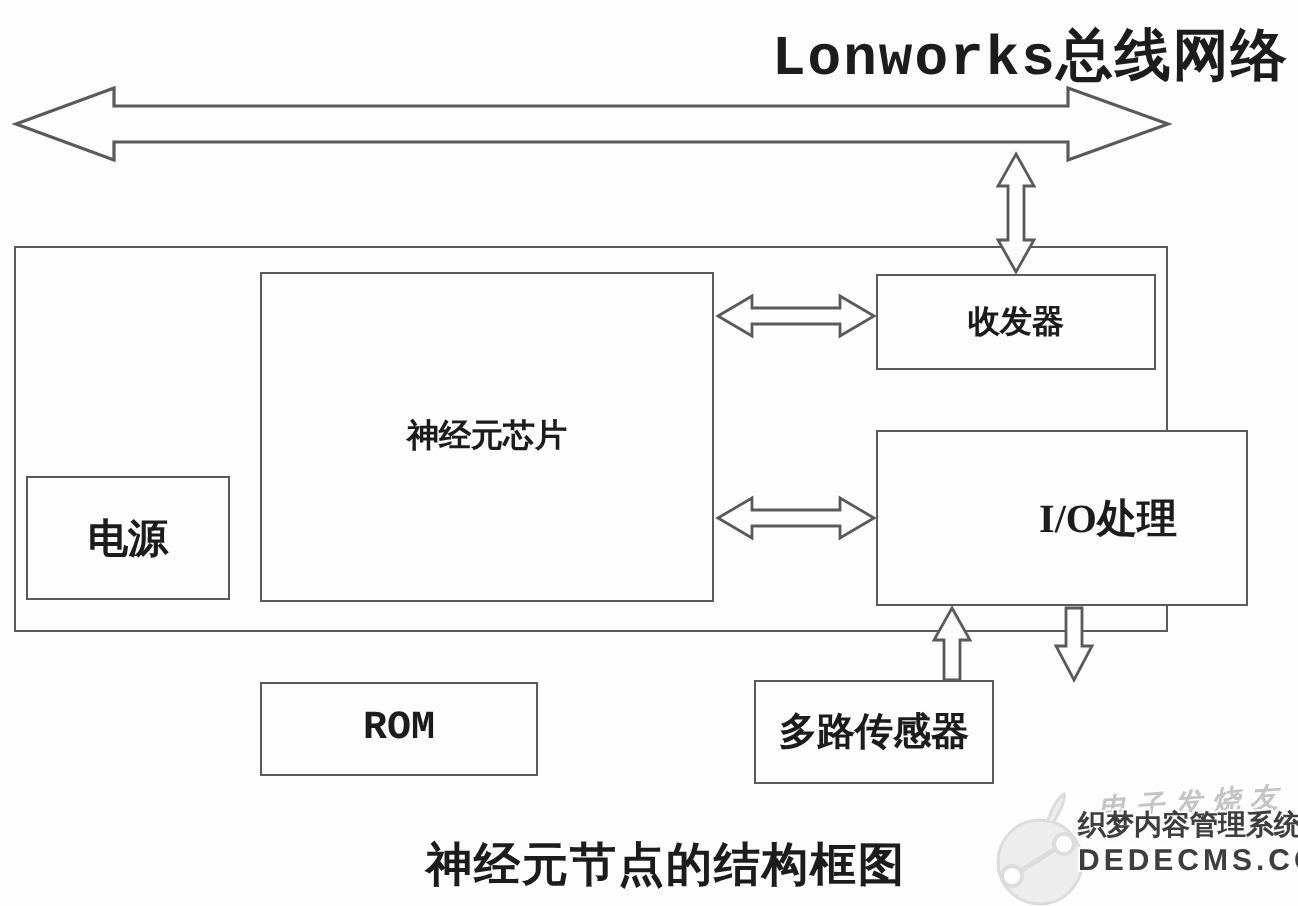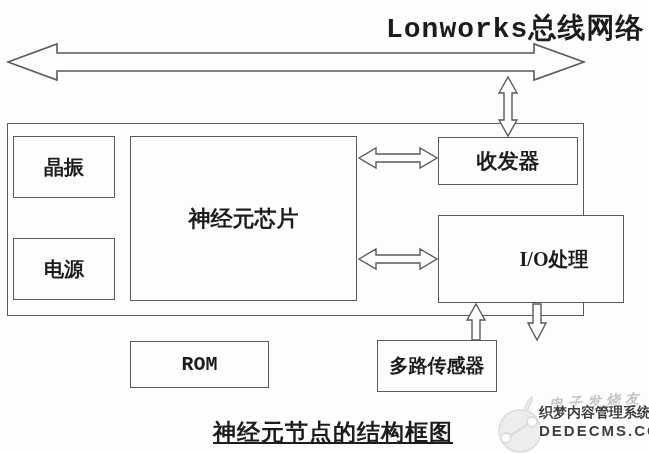--- a/index.html
+++ b/index.html
@@ -52,37 +52,36 @@
     background: #fdfdfd;
     display: flex;
     align-items: center;
     justify-content: center;
     font-weight: bold;
     z-index: 2;
     white-space: nowrap;
   }
   .box-crystal   { left: 13px;  top: 136px; width: 100px; height: 60px; font-size: 20px; }
   .box-power     { left: 13px;  top: 238px; width: 100px; height: 60px; font-size: 20px; }
-  .box-chip      { left: 130px; top: 136px; width: 225px; height: 163px; font-size: 22px; }
-  .box-transceiver { left: 438px; top: 137px; width: 138px; height: 46px; font-size: 21px; }
+  .box-chip      { left: 130px; top: 136px; width: 225px; height: 163px; font-size: 16px; }
+  .box-transceiver { left: 438px; top: 137px; width: 138px; height: 46px; font-size: 16px; }
   .box-io        { left: 438px; top: 215px; width: 138px; height: 86px; font-size: 20px; padding-left: 46px; }
   .box-rom       { left: 130px; top: 341px; width: 137px; height: 45px; font-size: 20px;
                    font-family: "Liberation Mono", "DejaVu Sans Mono", monospace; }
   .box-sensors   { left: 377px; top: 340px; width: 118px; height: 50px; font-size: 19px; text-align: center; }
   .box-actuators { left: 519px; top: 340px; width: 118px; height: 50px; font-size: 19px; }
   .caption {
     position: absolute;
     left: 213px;
     top: 417px;
     font-size: 23px;
     font-weight: bold;
     letter-spacing: 1px;
     white-space: nowrap;
     z-index: 2;
-    text-decoration: underline;
   }
   .watermark {
     position: absolute;
     left: 483px;
     top: 390px;
     width: 166px;
     height: 63px;
     z-index: 6;
   }
   .wm-logo {
@@ -127,21 +126,20 @@
 </style>
 </head>
 <body>
 
 <div class="canvas">
 
   <div class="title">Lonworks总线网络</div>
 
   <div class="outer-box"></div>
 
-  <div class="box box-crystal">晶振</div>
   <div class="box box-power">电源</div>
   <div class="box box-chip">神经元芯片</div>
   <div class="box box-transceiver">收发器</div>
   <div class="box box-io">I/O处理</div>
 
   <div class="box box-rom">ROM</div>
   <div class="box box-sensors">多路传感器</div>
 
   <svg class="overlay" viewBox="0 0 649 453" xmlns="http://www.w3.org/2000/svg">
 

